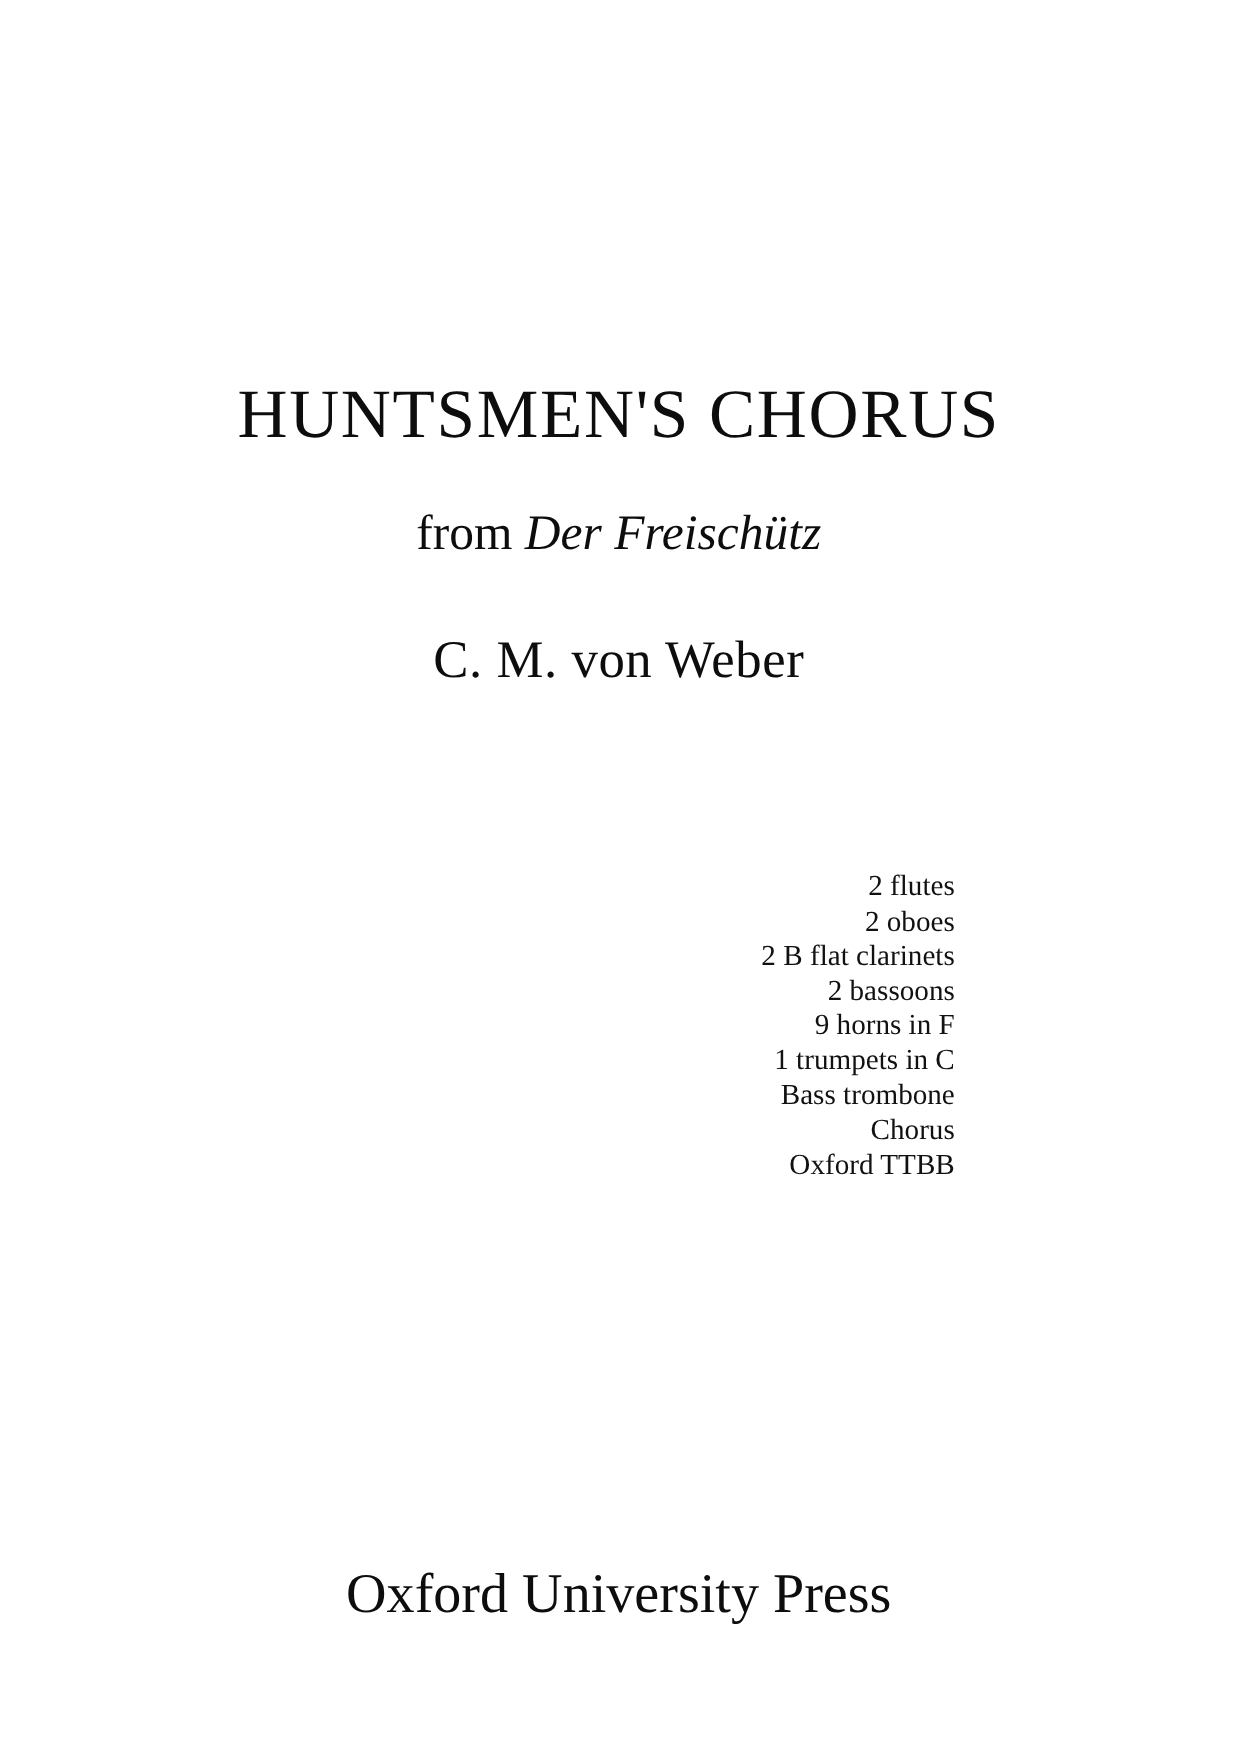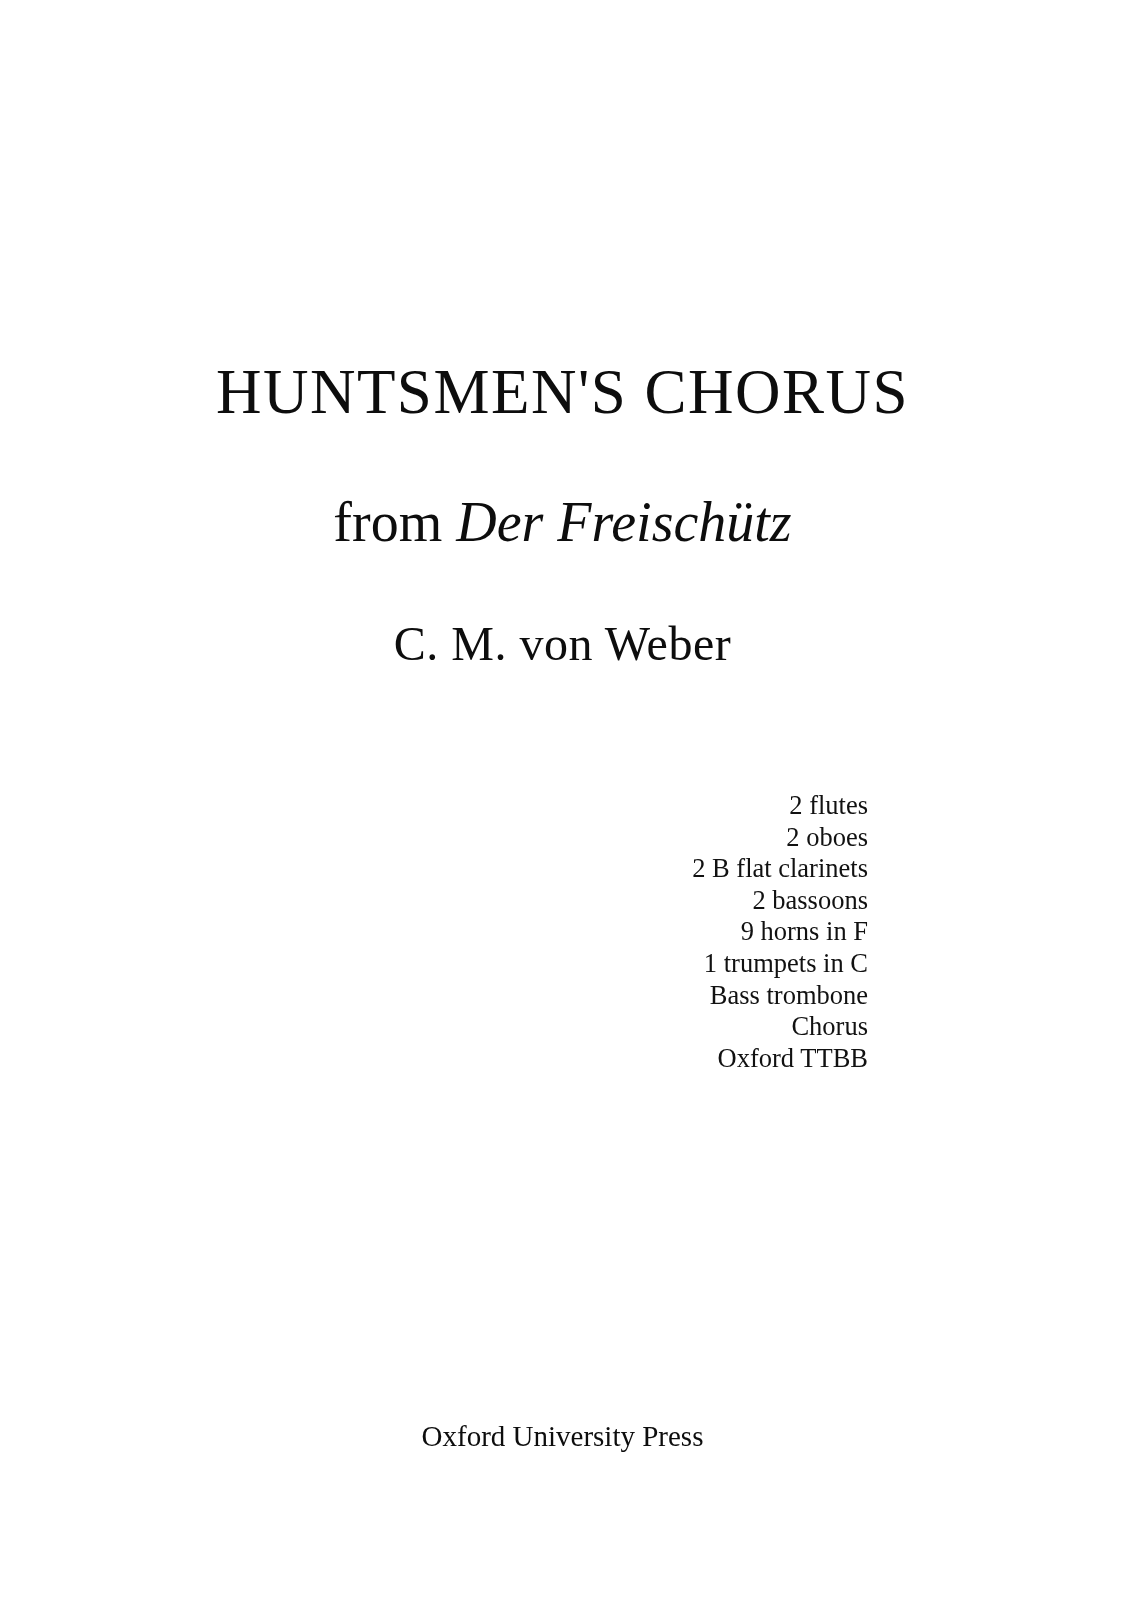--- a/index.html
+++ b/index.html
@@ -24,28 +24,28 @@
     position: absolute;
     top: 340px;
     left: 0;
     width: 1125px;
     text-align: center;
   }
   .main-title {
     font-size: 63px;
     letter-spacing: 1.5px;
     line-height: 1.15;
-    margin: 16px;
+    margin: 0;
     font-weight: normal;
     color: #0d0d0d;
   }
   .subtitle {
     margin: 0;
     padding-top: 46px;
-    font-size: 56px;
+    font-size: 45px;
     font-weight: normal;
     color: #0d0d0d;
   }
   .subtitle .work-title {
     font-style: italic;
   }
   .composer {
     margin: 16px;
     padding-top: 46px;
     font-size: 48px;
@@ -65,21 +65,21 @@
     line-height: 31.6px;
     color: #111111;
     white-space: nowrap;
   }
   .publisher {
     position: absolute;
     top: 1420px;
     left: 0;
     width: 1125px;
     text-align: center;
-    font-size: 29px;
+    font-size: 51px;
     color: #0d0d0d;
   }
 </style>
 </head>
 <body>
 
 <div class="page">
 
   <div class="title-block">
     <h1 class="main-title">HUNTSMEN'S CHORUS</h1>

